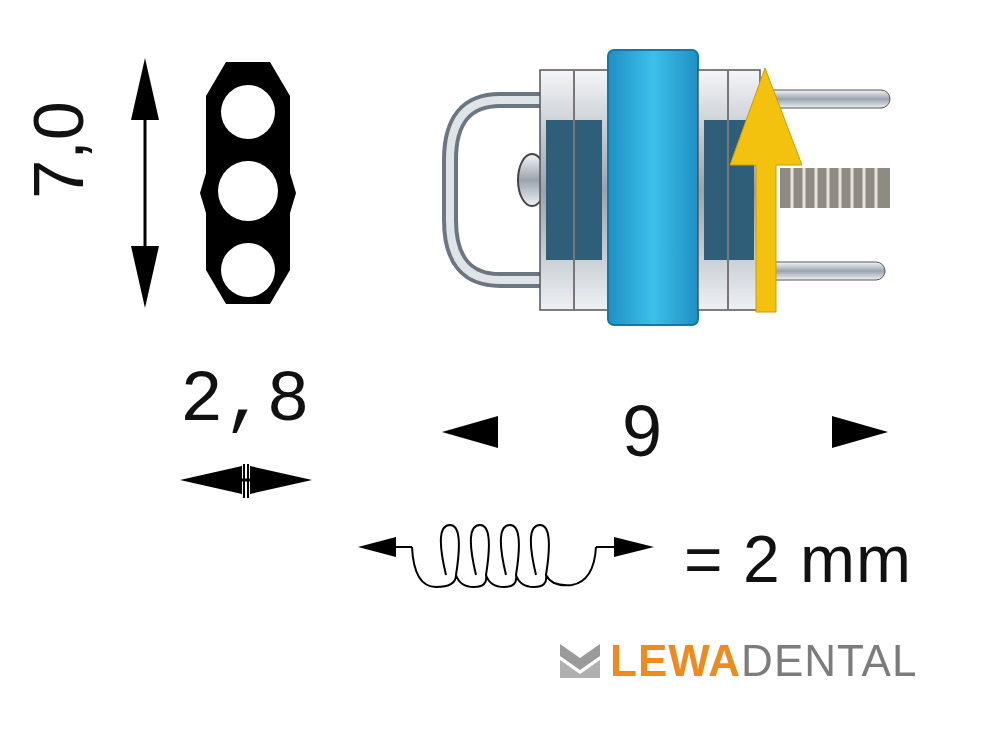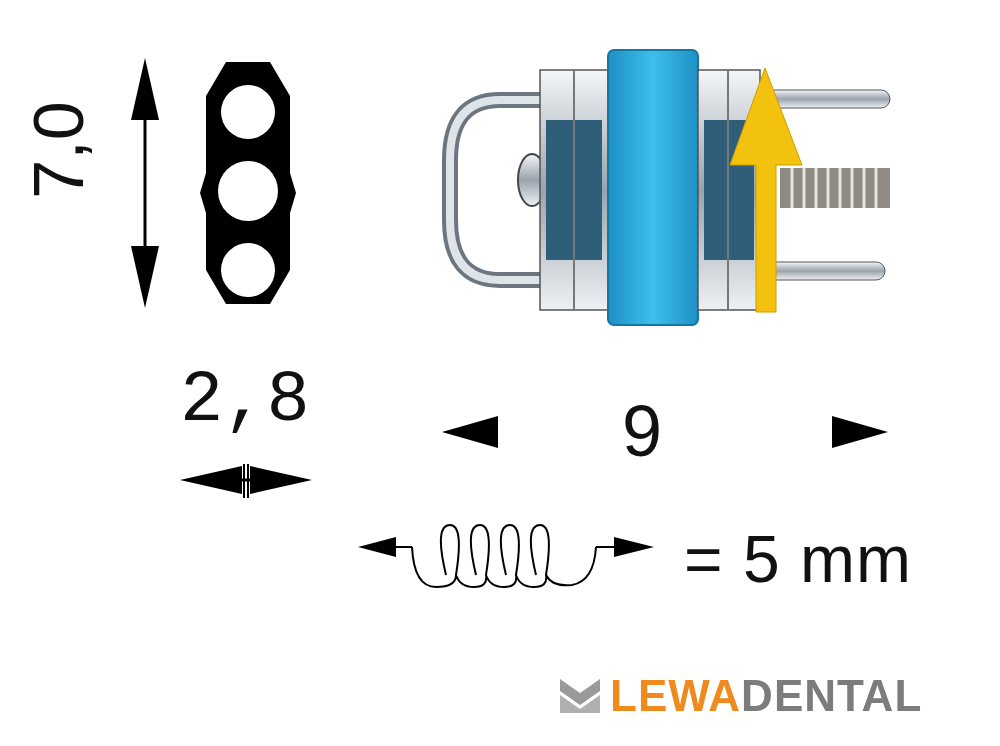--- a/index.html
+++ b/index.html
@@ -3,23 +3,23 @@
 <meta charset="utf-8">
 <style>
   html, body { margin: 0; padding: 0; background: #ffffff; }
   body { width: 1000px; height: 746px; position: relative; overflow: hidden; font-family: "Liberation Sans", sans-serif; }
   .abs { position: absolute; }
   .dim-text { color: #111; font-family: "Liberation Sans", sans-serif; line-height: 1; }
   #height-label { left: -6px; top: 110px; font-size: 70px; transform-origin: center; transform: rotate(-90deg); width: 130px; height: 80px; text-align: center; display:flex; align-items:center; justify-content:center; }
   #width-label { left: 180px; top: 365px; font-size: 72px; font-family: Liberation Mono, monospace; }
   #length-label { left: 622px; top: 395px; font-size: 72px; }
   #spring-eq { left: 684px; top: 526px; font-size: 66px; letter-spacing: 1px; }
-  #logo { left: 560px; top: 636px; display: flex; align-items: center; margin-top: 35px; }
+  #logo { left: 560px; top: 636px; display: flex; align-items: center; }
   #logo .lewa { color: #ee8a1e; font-size: 44px; font-weight: bold; letter-spacing: 1px; }
-  #logo .dental { color: #7c7c7c; font-size: 44px; font-weight: bold; letter-spacing: 1px; }
+  #logo .dental { color: #7c7c7c; font-size: 44px; font-weight: normal; letter-spacing: 1px; }
 </style>
 </head>
 <body>
 
 <div id="height-label" class="abs dim-text">7,0</div>
 
 <svg class="abs" style="left:125px;top:58px" width="40" height="250">
   <line x1="20" y1="20" x2="20" y2="230" stroke="#000" stroke-width="3"></line>
   <polygon points="20,0 6,62 34,62" fill="#000"></polygon>
   <polygon points="20,250 6,188 34,188" fill="#000"></polygon>
@@ -100,21 +100,21 @@
   <polygon points="2,32 40,22 40,42" fill="#000"></polygon>
   <line x1="40" y1="32" x2="56" y2="32" stroke="#000" stroke-width="2"></line>
   <path d="M56,32 Q58,72 80,72 Q100,72 100,60
            M90,60 Q78,10 94,10 Q108,10 100,60 Q104,72 118,72 Q132,72 130,60
            M120,60 Q108,10 124,10 Q138,10 130,60 Q134,72 148,72 Q162,72 160,60
            M150,60 Q138,10 154,10 Q168,10 160,60 Q164,72 178,72 Q192,72 190,60
            M180,60 Q168,10 184,10 Q198,10 190,60 Q196,72 216,70 Q238,66 240,32" fill="none" stroke="#000" stroke-width="2"></path>
   <line x1="240" y1="32" x2="260" y2="32" stroke="#000" stroke-width="2"></line>
   <polygon points="298,32 258,22 258,42" fill="#000"></polygon>
 </svg>
-<div id="spring-eq" class="abs dim-text">= 5 mm</div>
+<div id="spring-eq" class="abs dim-text">= 2 mm</div>
 
 <div id="logo" class="abs">
   <svg width="40" height="34" style="margin-right:10px">
     <polygon points="0,0 20,14 40,0 40,12 20,26 0,12" fill="#9a9a9a"></polygon>
     <polygon points="0,16 20,30 40,16 40,34 0,34" fill="#b0b0b0"></polygon>
   </svg>
   <span class="lewa">LEWA</span>
   <span class="dental">DENTAL</span>
 </div>
 

